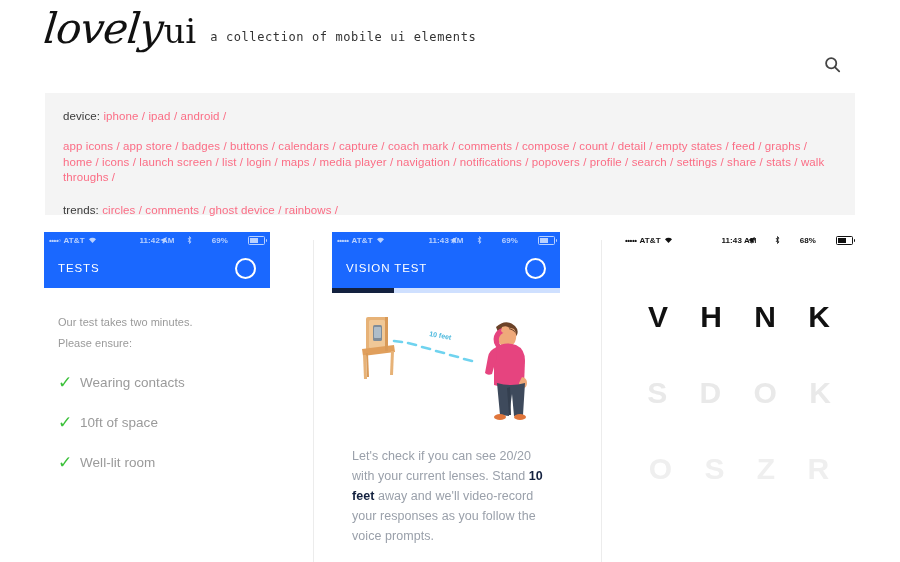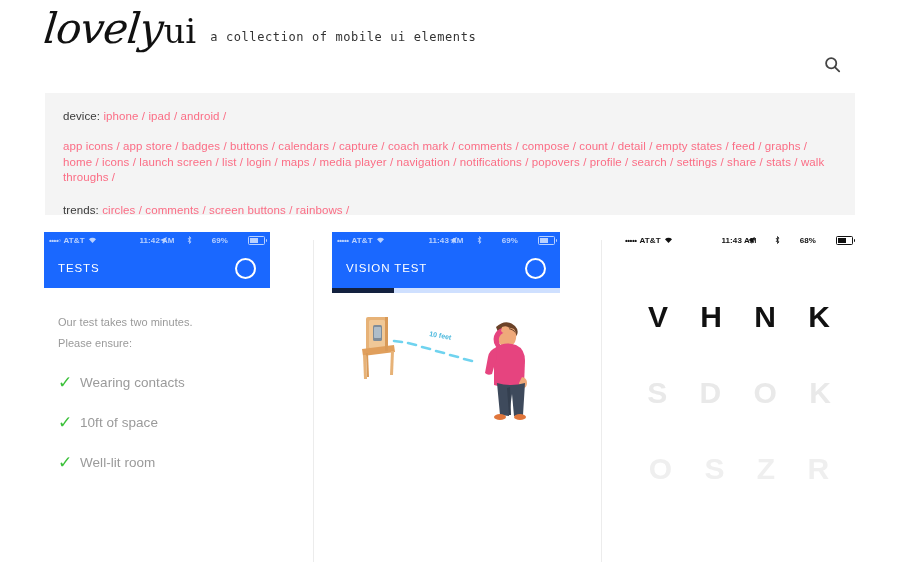--- a/index.html
+++ b/index.html
@@ -286,21 +286,21 @@
 <div class="nav-panel">
   <div class="nav-row">
     <span class="nav-label">device:</span>
     <span id="device-links"> <a class="nav-link">iphone</a><span class="nav-sep"> / </span> <a class="nav-link">ipad</a><span class="nav-sep"> / </span> <a class="nav-link">android</a><span class="nav-sep"> / </span></span>
   </div>
   <div class="nav-row cat">
     <span id="category-links"> <a class="nav-link">app icons</a><span class="nav-sep"> / </span> <a class="nav-link">app store</a><span class="nav-sep"> / </span> <a class="nav-link">badges</a><span class="nav-sep"> / </span> <a class="nav-link">buttons</a><span class="nav-sep"> / </span> <a class="nav-link">calendars</a><span class="nav-sep"> / </span> <a class="nav-link">capture</a><span class="nav-sep"> / </span> <a class="nav-link">coach mark</a><span class="nav-sep"> / </span> <a class="nav-link">comments</a><span class="nav-sep"> / </span> <a class="nav-link">compose</a><span class="nav-sep"> / </span> <a class="nav-link">count</a><span class="nav-sep"> / </span> <a class="nav-link">detail</a><span class="nav-sep"> / </span> <a class="nav-link">empty states</a><span class="nav-sep"> / </span> <a class="nav-link">feed</a><span class="nav-sep"> / </span> <a class="nav-link">graphs</a><span class="nav-sep"> / </span> <a class="nav-link">home</a><span class="nav-sep"> / </span> <a class="nav-link">icons</a><span class="nav-sep"> / </span> <a class="nav-link">launch screen</a><span class="nav-sep"> / </span> <a class="nav-link">list</a><span class="nav-sep"> / </span> <a class="nav-link">login</a><span class="nav-sep"> / </span> <a class="nav-link">maps</a><span class="nav-sep"> / </span> <a class="nav-link">media player</a><span class="nav-sep"> / </span> <a class="nav-link">navigation</a><span class="nav-sep"> / </span> <a class="nav-link">notifications</a><span class="nav-sep"> / </span> <a class="nav-link">popovers</a><span class="nav-sep"> / </span> <a class="nav-link">profile</a><span class="nav-sep"> / </span> <a class="nav-link">search</a><span class="nav-sep"> / </span> <a class="nav-link">settings</a><span class="nav-sep"> / </span> <a class="nav-link">share</a><span class="nav-sep"> / </span> <a class="nav-link">stats</a><span class="nav-sep"> / </span> <a class="nav-link">walk throughs</a><span class="nav-sep"> / </span></span>
   </div>
   <div class="nav-row trends">
     <span class="nav-label">trends:</span>
-    <span id="trends-links"> <a class="nav-link">circles</a><span class="nav-sep"> / </span> <a class="nav-link">comments</a><span class="nav-sep"> / </span> <a class="nav-link">screen buttons</a><span class="nav-sep"> / </span> <a class="nav-link">rainbows</a><span class="nav-sep"> / </span></span>
+    <span id="trends-links"> <a class="nav-link">circles</a><span class="nav-sep"> / </span> <a class="nav-link">comments</a><span class="nav-sep"> / </span> <a class="nav-link">ghost device</a><span class="nav-sep"> / </span> <a class="nav-link">rainbows</a><span class="nav-sep"> / </span></span>
   </div>
 </div>
 
 <div class="divider d1"></div>
 <div class="divider d2"></div>
 
 <div class="gallery">
 
   <div class="col col-1">
     <div class="statusbar blue">
@@ -416,20 +416,23 @@
         <path d="M156 24 q5 -2 7 1 q1 3 -2 5 q-4 1 -6 -2 z" fill="#efa97a"></path>
 
         <path d="M176 74 q5 1 5 6 q0 5 -4 5 q-4 0 -4 -5 z" fill="#efa97a"></path>
 
         <path d="M151 80 q14 4 28 0 l-2 32 l-9 1 l-2 -22 l-3 22 l-9 -1 z" fill="#3e4a5c"></path>
         <path d="M164 84 l1 28 l-2 0 l-2 -27 z" fill="#343f4f"></path>
 
         <ellipse cx="154" cy="114" rx="6" ry="3" fill="#e0763b"></ellipse>
         <ellipse cx="174" cy="114" rx="6" ry="3" fill="#e0763b"></ellipse>
       </svg>
+      <p class="body-copy">
+        <span>Let's check if you can see 20/20 with your current lenses. Stand </span><b>10 feet</b><span> away and we'll video-record your responses as you follow the voice prompts.</span>
+      </p>
     </div>
   </div>
 
   <div class="col col-3">
     <div class="statusbar light">
       <span class="sb-left">
         <span class="sb-dots">•••••</span>
         <span>AT&amp;T</span>
         <svg width="9" height="8" viewBox="0 0 9 8">
             <path d="M4.5 7 L1 3.2a5 5 0 0 1 7 0z" fill="currentColor"></path>

